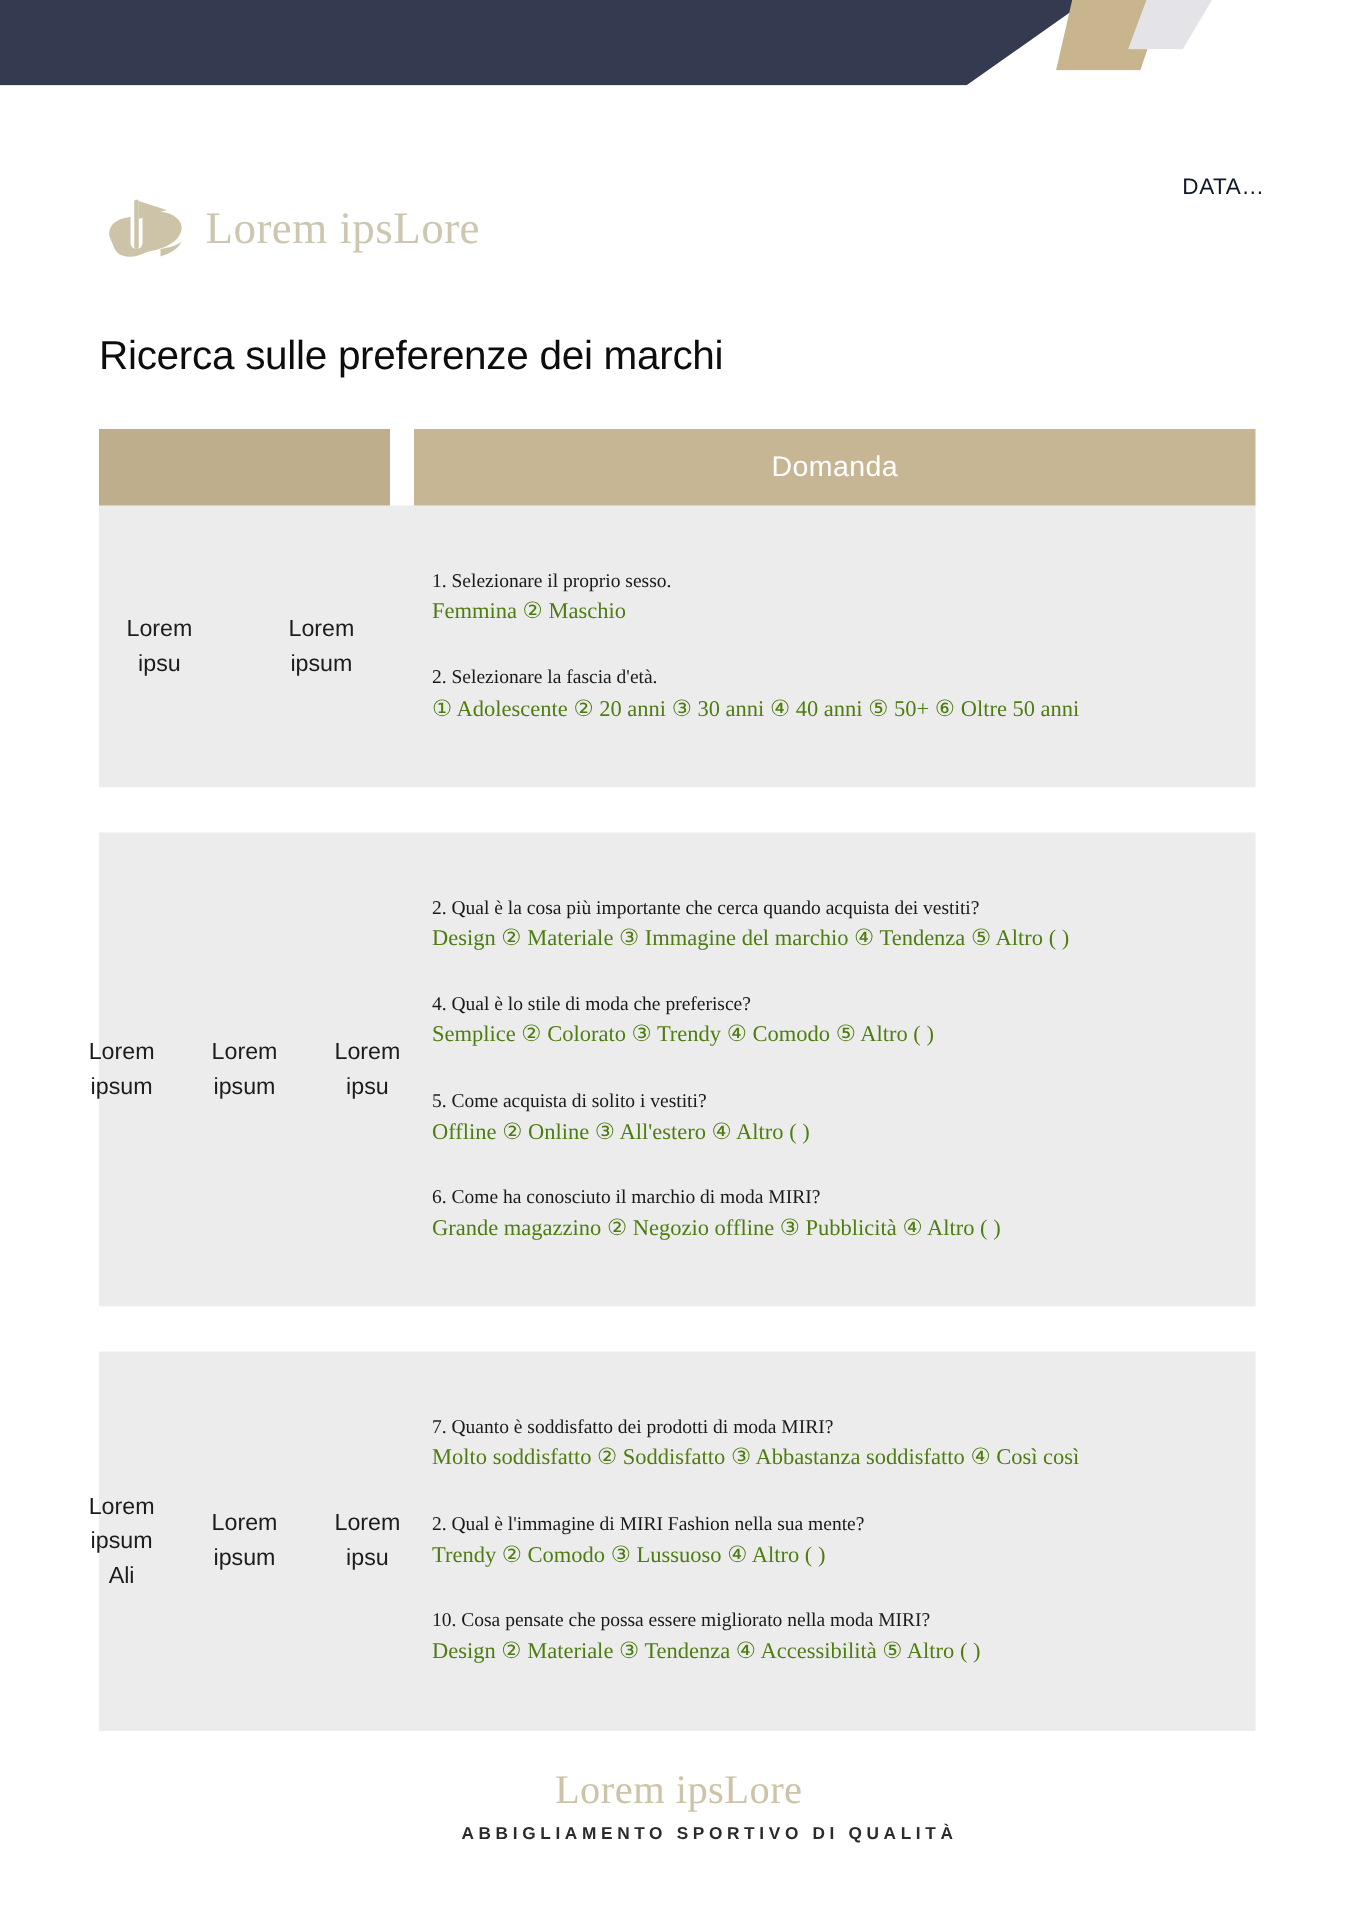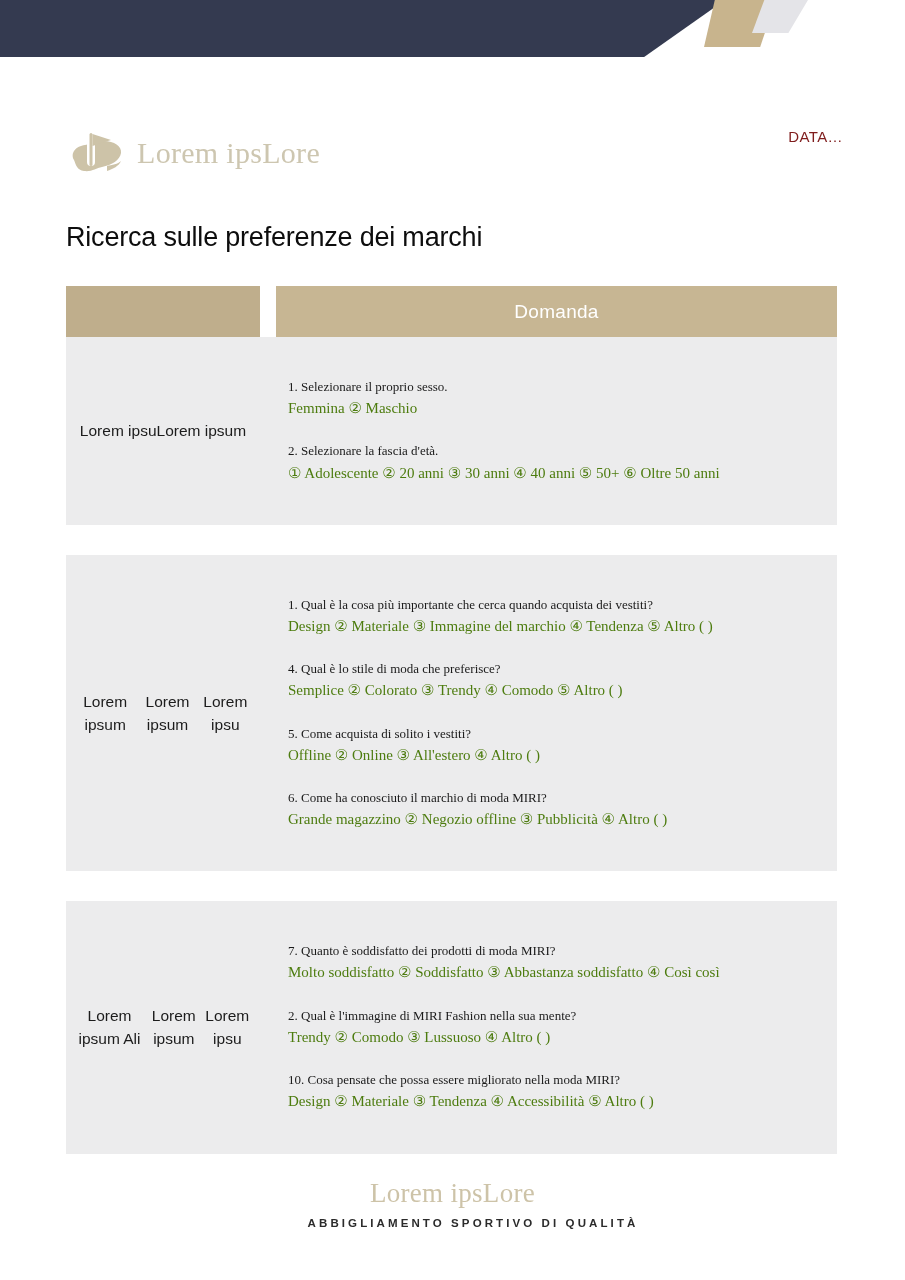--- a/index.html
+++ b/index.html
@@ -44,24 +44,24 @@
     top: 0; left: 752px;
     width: 56px;
     height: 33px;
     background: #e4e4e8;
     clip-path: polygon(22% 0, 100% 0, 65% 100%, 0 100%);
   }
 
   
   .data-label {
     position: absolute;
-    top: 128px;
+    top: 116px;
     right: 62px;
     font-size: 15px;
-    color: #7f1d1d;
+    color: #0f172a;
     letter-spacing: 0.4px;
   }
 
   
   .logo-row {
     position: absolute;
     top: 128px;
     left: 66px;
     display: flex;
     align-items: center;
@@ -131,20 +131,21 @@
     width: 194px;
     display: flex;
     align-items: center;
     justify-content: center;
     text-align: center;
     font-size: 15.5px;
     color: #1c1c1c;
     line-height: 1.5;
     padding: 0 8px;
     box-sizing: border-box;
+    gap: 19px;
   }
   .band-body {
     flex: 1;
     padding: 40px 20px 40px 28px;
     box-sizing: border-box;
     font-family: Liberation Serif, serif;
   }
   .qblock {
     margin-bottom: 21px;
   }
@@ -236,21 +237,21 @@
       <div class="band">
         <div class="band-label">
           <span>Lorem ipsum</span>
           <br>
           <span>Lorem ipsum</span>
           <br>
           <span>Lorem ipsu</span>
         </div>
         <div class="band-body">
           <div class="qblock">
-            <div class="q-text">1. Qual è la cosa più importante che cerca quando acquista dei vestiti?</div>
+            <div class="q-text">2. Qual è la cosa più importante che cerca quando acquista dei vestiti?</div>
             <div class="q-opts">Design ② Materiale ③ Immagine del marchio ④ Tendenza ⑤ Altro ( )</div>
           </div>
           <div class="qblock">
             <div class="q-text">4. Qual è lo stile di moda che preferisce?</div>
             <div class="q-opts">Semplice ② Colorato ③ Trendy ④ Comodo ⑤ Altro ( )</div>
           </div>
           <div class="qblock">
             <div class="q-text">5. Come acquista di solito i vestiti?</div>
             <div class="q-opts">Offline ② Online ③ All'estero ④ Altro ( )</div>
           </div>

